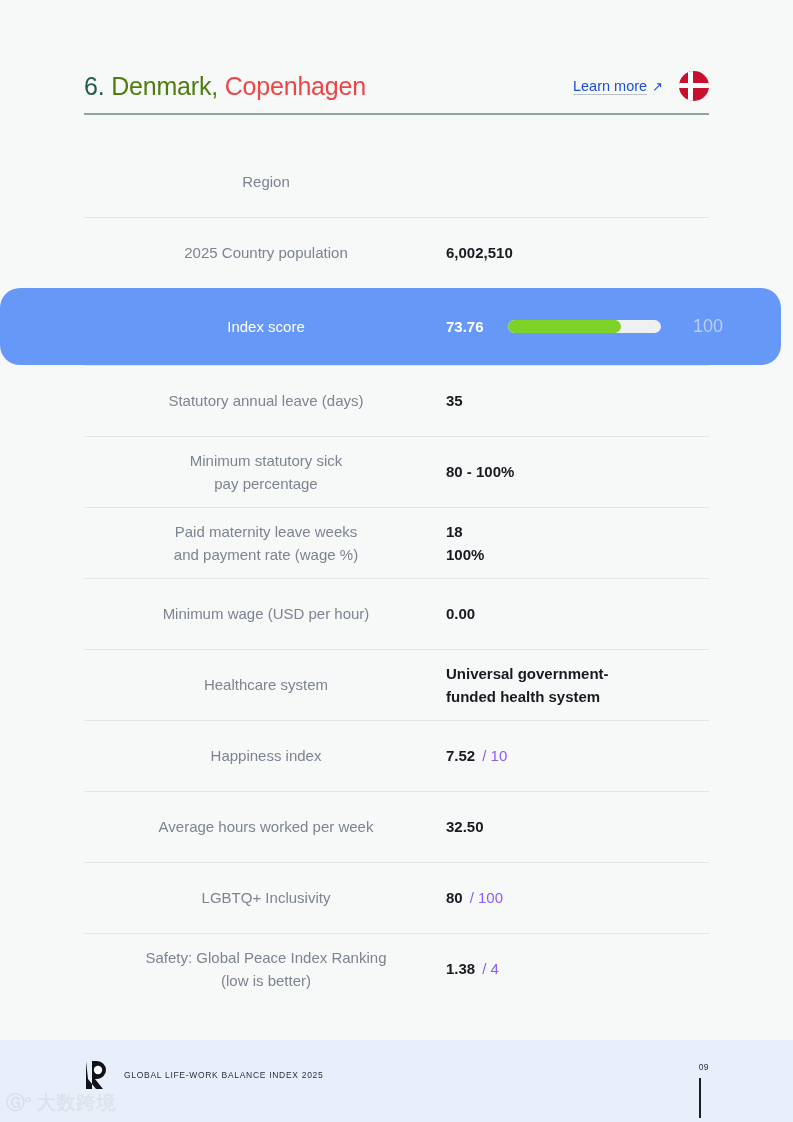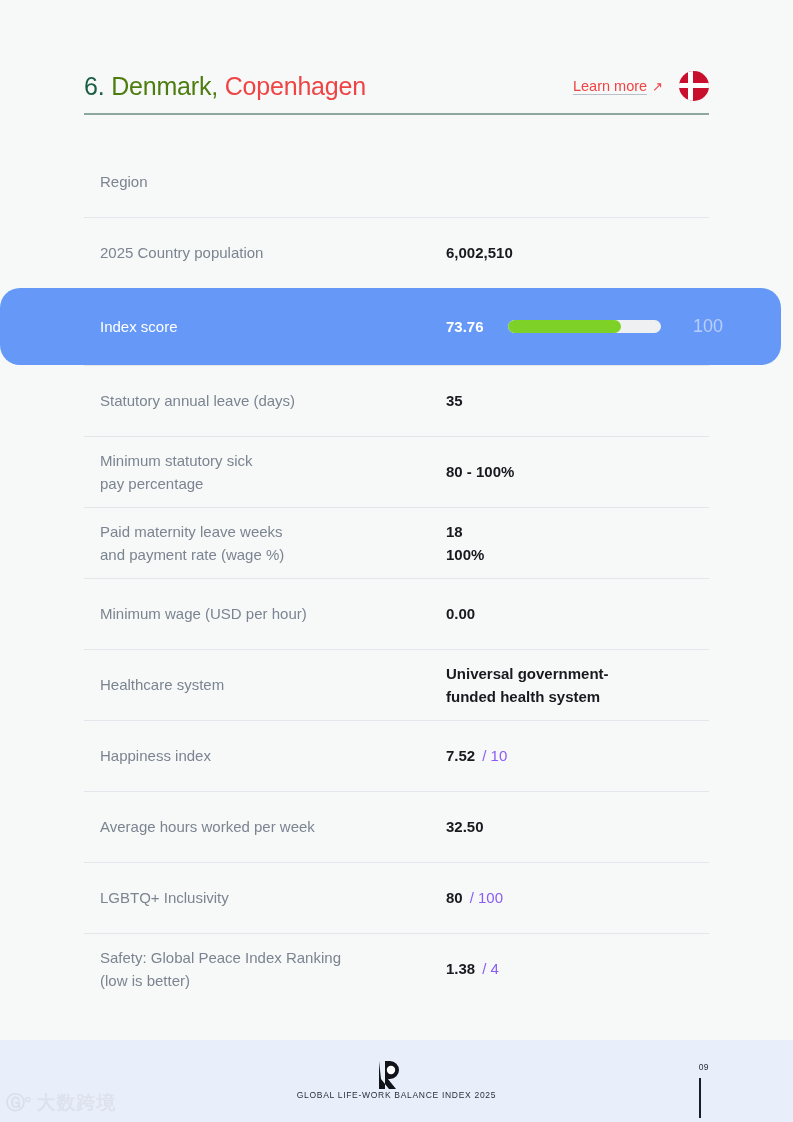--- a/index.html
+++ b/index.html
@@ -43,21 +43,21 @@
   .title .country { color: #4d7c0f; }
   .title .city { color: #ef4444; }
 
   .header-right {
     display: flex;
     align-items: center;
     gap: 16px;
   }
   .learn-more {
     font-size: 14.5px;
-    color: #ef4444;
+    color: #1d4ed8;
     text-decoration: none;
     display: inline-flex;
     align-items: center;
     gap: 5px;
     white-space: nowrap;
     margin-left: 28px;
   }
   .learn-more .lm-text {
     text-decoration: underline;
     text-underline-offset: 3px;
@@ -125,20 +125,21 @@
     background: #e3e6ea;
   }
   .row .label {
     width: 346px;
     flex: 0 0 346px;
     font-size: 15px;
     line-height: 23px;
     color: #7b8490;
     padding-right: 14px;
     box-sizing: border-box;
+    text-align: center;
   }
   .row .value {
     flex: 1 1 auto;
     font-size: 15px;
     line-height: 23px;
     color: #171a1f;
     font-weight: 700;
     display: flex;
     align-items: center;
   }
@@ -199,21 +200,20 @@
     height: 82px;
     background: #e9eefb;
   }
   .footer-inner {
     position: absolute;
     left: 84px;
     right: 84px;
     top: 20px;
     display: flex;
     align-items: center;
-    flex-direction: column;
   }
   .logo {
     width: 26px;
     height: 30px;
     position: relative;
     flex: 0 0 26px;
     margin-right: 14px;
   }
   .logo svg { display: block; }
   .footer-title {

